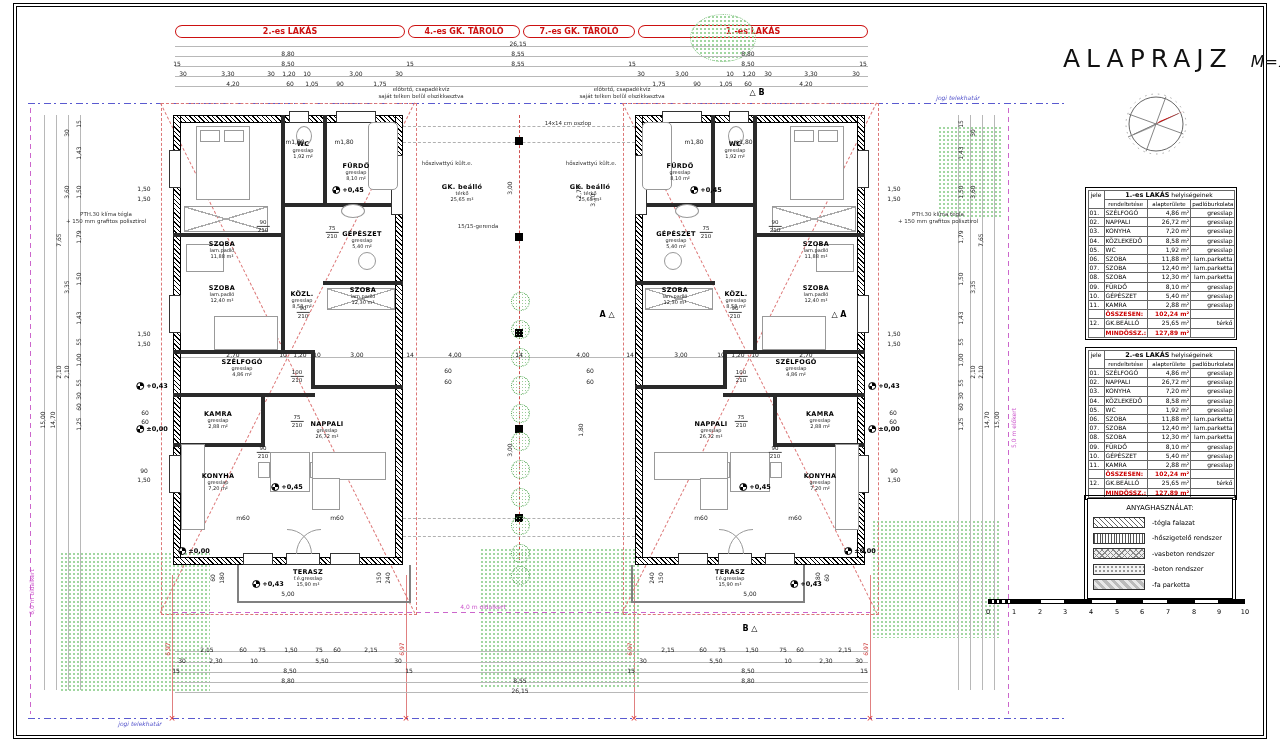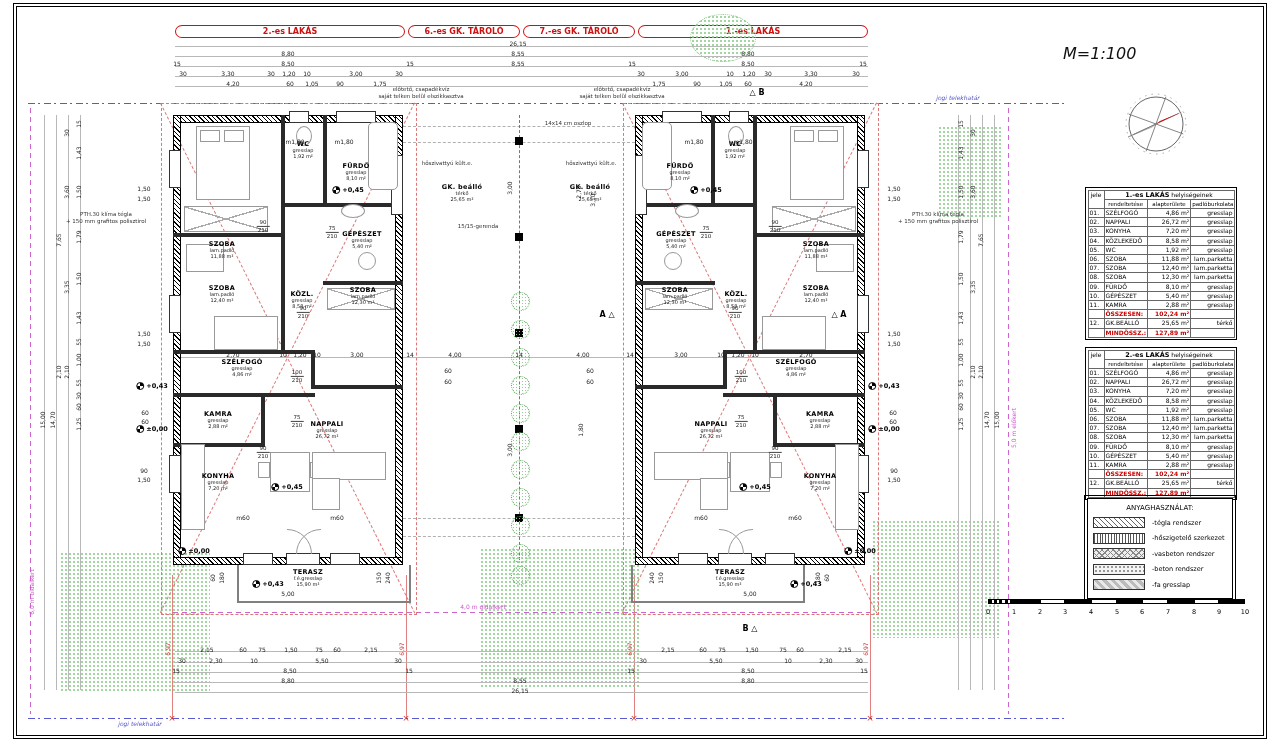--- a/index.html
+++ b/index.html
@@ -90,21 +90,21 @@
 
 <div class="sheet">
   <i class="f2"></i>
   <i class="f1"></i>
 
   <div>
       <div class="band" style="left: 175px; width: 230px;">
         <span>2.-es LAKÁS</span>
       </div>
       <div class="band" style="left: 408px; width: 112px;">
-        <span>6.-es GK. TÁROLÓ</span>
+        <span>4.-es GK. TÁROLÓ</span>
       </div>
       <div class="band" style="left: 523px; width: 112px;">
         <span>7.-es GK. TÁROLÓ</span>
       </div>
       <div class="band" style="left: 638px; width: 230px;">
         <span>1.-es LAKÁS</span>
       </div>
     </div>
 
   <i class="blueL" style="left:28px;top:103px;width:1037px"></i>
@@ -696,20 +696,21 @@
         <span class="lvl-i"></span>
         <span>±0,00</span>
       </span>
       <span class="lvl" style="left: 806px; top: 584px;">
         <span class="lvl-i"></span>
         <span>+0,43</span>
       </span>
     </div>
 
   <div class="dtitle">
+    <span class="t1">ALAPRAJZ</span>
     <span class="t2">M=1:100</span>
   </div>
 
   <svg class="compass" width="68" height="68" viewBox="0 0 68 68">
     <circle cx="34" cy="34" r="27" fill="none" stroke="#555" stroke-width="0.9"></circle>
     <circle cx="34" cy="34" r="30" fill="none" stroke="#888" stroke-width="0.7" stroke-dasharray="1.5 5"></circle>
     <g stroke="#777" stroke-width="0.8">
       <line x1="34" y1="5" x2="34" y2="63" transform="rotate(20 34 34)"></line>
       <line x1="5" y1="34" x2="63" y2="34" transform="rotate(20 34 34)"></line>
       <line x1="34" y1="9" x2="34" y2="59" transform="rotate(65 34 34)"></line>
@@ -920,37 +921,37 @@
           </tr>
         </tbody>
     </table>
   </div>
 
   <div class="mats">
     <div class="mt">ANYAGHASZNÁLAT:</div>
     <div>
         <div class="mat-row p1">
           <span class="sw"></span>
-          <span class="lab">-tégla rendszer</span>
+          <span class="lab">-tégla falazat</span>
         </div>
         <div class="mat-row p2">
           <span class="sw"></span>
-          <span class="lab">-hőszigetelő szerkezet</span>
+          <span class="lab">-hőszigetelő rendszer</span>
         </div>
         <div class="mat-row p3">
           <span class="sw"></span>
           <span class="lab">-vasbeton rendszer</span>
         </div>
         <div class="mat-row p4">
           <span class="sw"></span>
           <span class="lab">-beton rendszer</span>
         </div>
         <div class="mat-row p5">
           <span class="sw"></span>
-          <span class="lab">-fa gresslap</span>
+          <span class="lab">-fa parketta</span>
         </div>
       </div>
   </div>
 
   <i class="sbs d" style="left:988px;width:26px"></i>
   <i class="sbs b" style="left:1014px;width:26px"></i>
   <i class="sbs w" style="left:1040px;width:25px"></i>
   <i class="sbs b" style="left:1065px;width:26px"></i>
   <i class="sbs w" style="left:1091px;width:26px"></i>
   <i class="sbs b" style="left:1117px;width:25px"></i>

